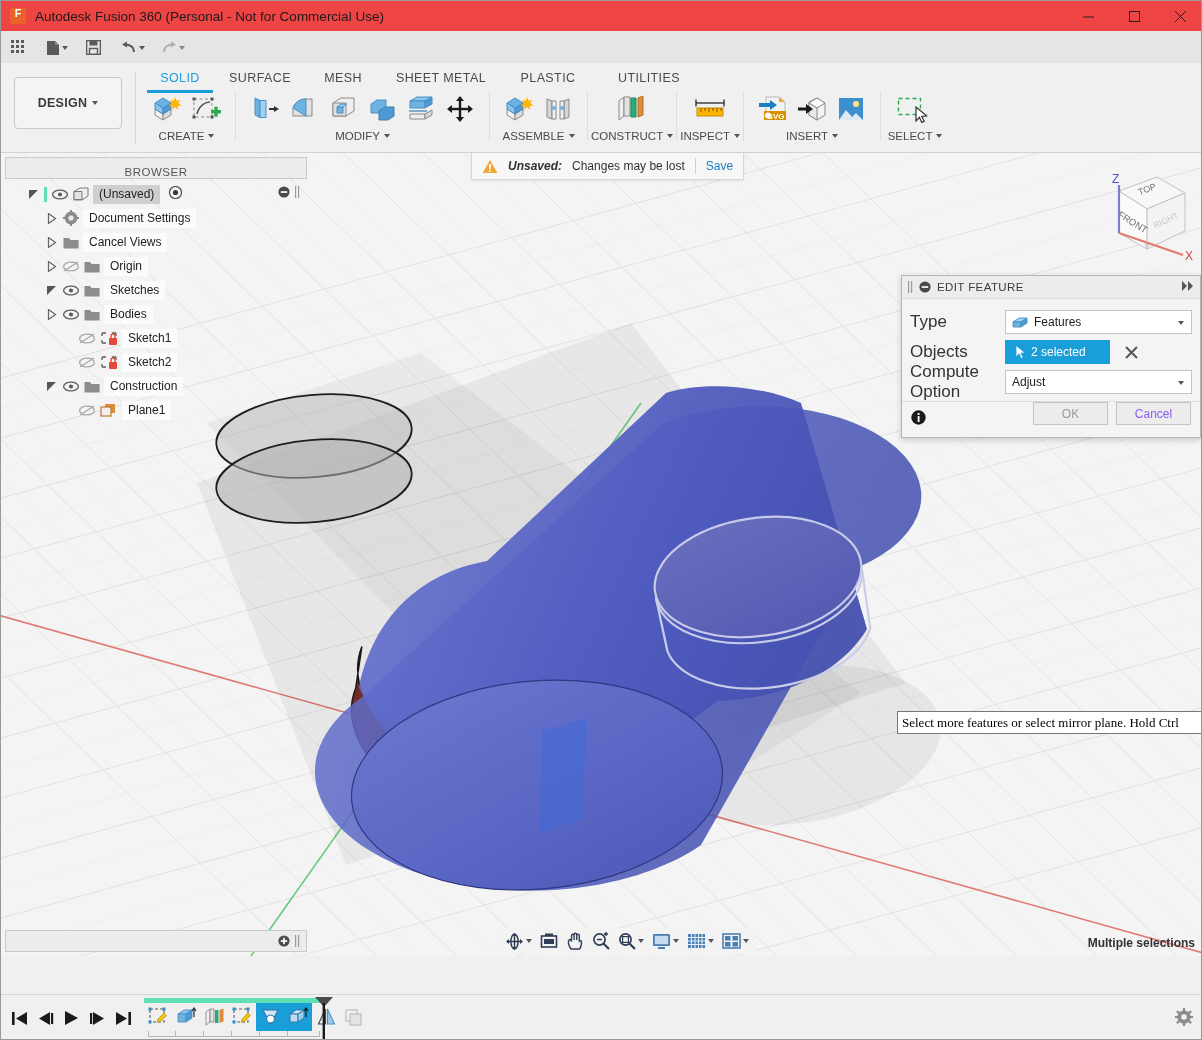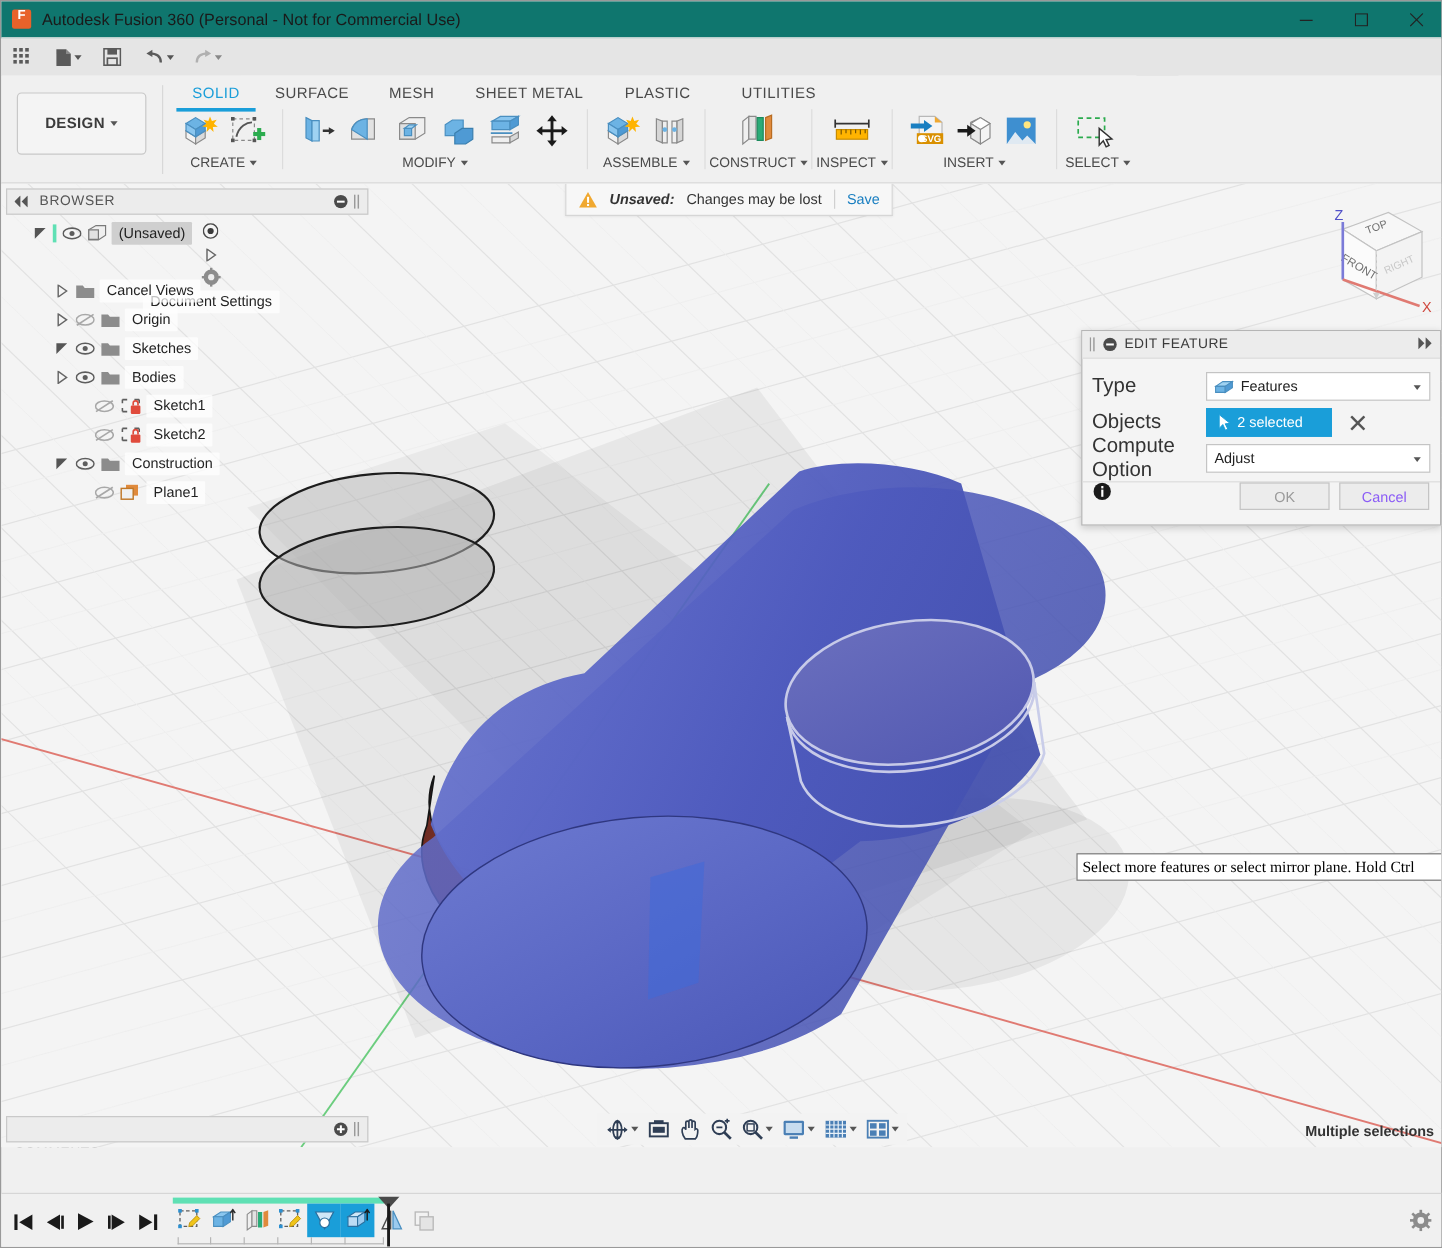--- a/index.html
+++ b/index.html
@@ -15,21 +15,21 @@
     position: relative;
     width: 1202px; height: 1040px;
     background: #f0f0f0;
     border: 1px solid #999;
     overflow: hidden;
   }
 
   
   .titlebar {
     position:absolute; left:0; top:0; width:1202px; height:31px;
-    background:#0f766e;
+    background:#ef4444;
     display:flex; align-items:center;
     border-bottom:1px solid #e6e6e6;
   }
   .app-icon {
     width:16px;height:16px;margin-left:9px;margin-right:9px;
     background:#e8622a; border-radius:2px; position:relative; flex:none;
   }
   .app-icon:after{
     content:"F"; position:absolute; left:0; right:0; top:-1px;
     font:bold 11px "Liberation Sans",sans-serif; color:#fff; text-align:center;
@@ -119,21 +119,21 @@
   .unsaved .msg{font-size:12px;color:#333;}
   .unsaved .sep{width:1px;height:16px;background:#d0d0d0;}
   .unsaved .save{font-size:12px;color:#1a7fc1;}
 
   
   .browser{
     position:absolute; left:4px; top:4px; width:302px;
   }
   .bhead{
     height:22px; background:#ececec; border:1px solid #c9c9c9;
-    display:flex; align-items:center; padding:0 6px; gap:8px;
+    display:flex; align-items:center; padding:0 6px; gap:8px;flex-direction:column;
   }
   .bhead .t{font-size:11.5px;color:#555;letter-spacing:.5px;}
   .tree{ padding-top:3px; }
   .trow{ height:24px; display:flex; align-items:center; gap:4px; position:relative;}
   .trow .lbl{
     font-size:12px; color:#222; padding:2px 6px 3px 6px;
     background:rgba(255,255,255,.72); border-radius:1px; white-space:nowrap;
   }
   .trow.root .lbl{ background:#cfcfcf; }
   .twist{ width:13px;height:13px; display:flex;align-items:center;justify-content:center; flex:none;}
@@ -160,22 +160,22 @@
   }
   .fsel .dd{position:absolute; right:7px; top:10px;}
   .selbtn{
     height:24px; min-width:105px; display:flex;align-items:center;gap:5px;
     padding:0 9px; font-size:12px;
     border:1px solid #c4c4c4; background:#fff; color:#222;
   }
   .selbtn.on{ background:#1a9ed9; border-color:#1a9ed9; color:#fff; }
   .xbtn{ width:24px;height:24px; margin-left:9px; display:flex;align-items:center;justify-content:center;}
   .dlg-foot{
-    height:36px; border-top:1px solid #dcdcdc; display:flex; align-items:flex-start;
-    padding:0 9px; gap:8px;
+    height:36px; border-top:1px solid #dcdcdc; display:flex; align-items:flex-end;
+    padding:12px 9px; gap:8px;
   }
   .dlg-foot .sp{flex:1;}
   .dbtn{
     height:23px; min-width:75px; border:1px solid #c4c4c4; background:#ececec;
     font-size:12px; color:#8b5cf6; display:flex;align-items:center;justify-content:center;
   }
   .dbtn.ok{ color:#9a9a9a; }
 
   
   .tooltip{
@@ -806,21 +806,21 @@
                 <path d="M1 4.5 h8 v8 h-8 z" fill="#e2e2e2" stroke="#7a7a7a"></path>
               </svg>
             </span>
           <span class="lbl">(Unsaved)</span>
           <span style="margin-left:5px;"><svg width="13" height="13">
                 <circle cx="6.5" cy="6.5" r="6" fill="none" stroke="#4a4a4a" stroke-width="1.2"></circle>
                 <circle cx="6.5" cy="6.5" r="2.6" fill="#3a3a3a"></circle>
               </svg></span>
         </div>
 
-        <div class="trow" style="padding-left:40px;flex-direction:column;">
+        <div class="trow" style="padding-left:40px;">
           <span class="twist">
               <svg width="10" height="11">
                 <path d="M1.5 0.5 l7 5 -7 5 z" fill="none" stroke="#666" stroke-width="1.2"></path>
               </svg>
             </span>
           <span class="ticon">
               <svg width="16" height="16">
                 <g fill="#8c8c8c">
                   <circle cx="8" cy="8" r="6.4"></circle>
                 </g>

